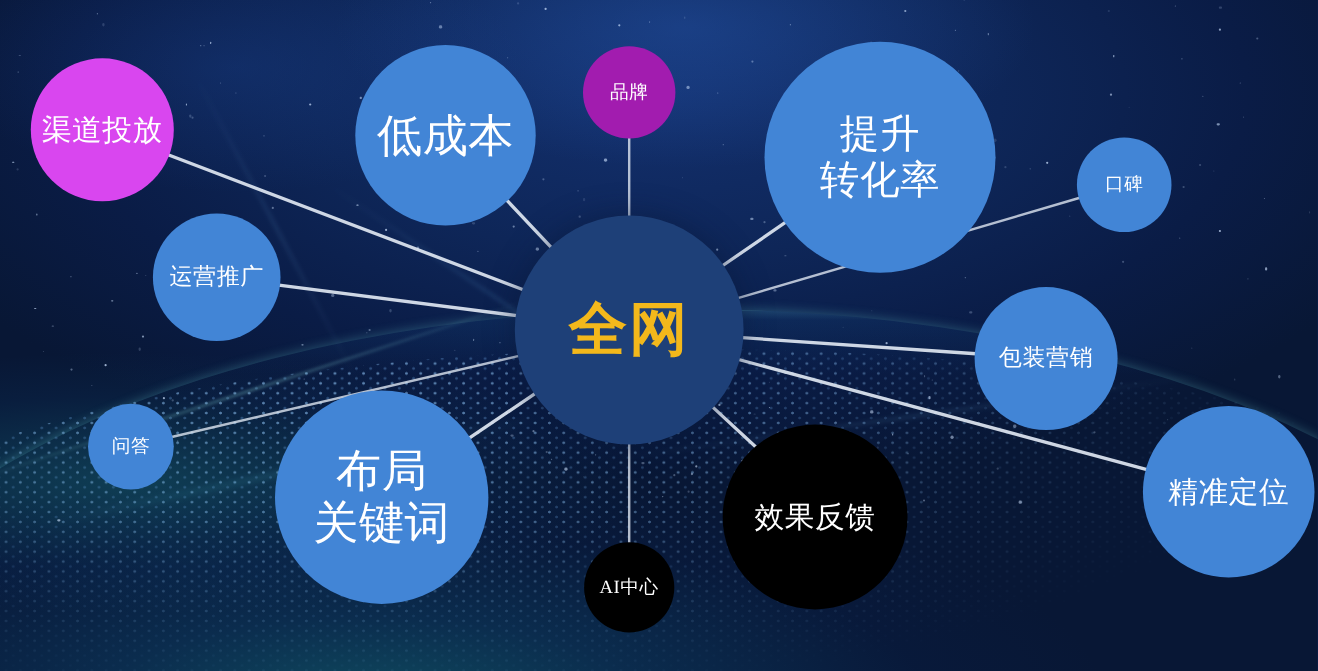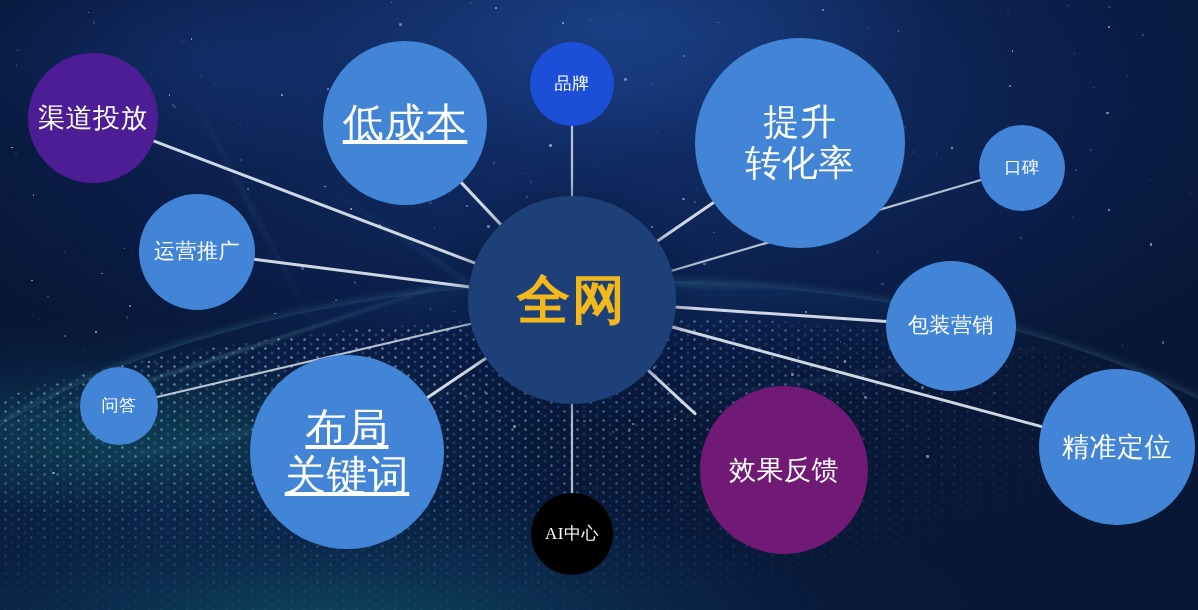--- a/index.html
+++ b/index.html
@@ -91,21 +91,21 @@
 
   .node.hub{
     background:#1e4078;
     color:#f3b81b;
     font-weight:700;
     letter-spacing:2px;
     box-shadow:0 0 26px rgba(10,26,60,.55);
   }
   .node.hub .lbl span{line-height:1.22;}
 
-  .size-xl{font-size:41px;text-decoration:underline;}
+  .size-xl{font-size:41px;}
   .size-lg{font-size:36px;}
   .size-md{font-size:27px;}
   .size-sm{font-size:21px;}
   .size-xs{font-size:17px;}
   .hub-txt{font-size:53px;}
 </style>
 </head>
 <body>
 
 <div id="stage">
@@ -371,36 +371,36 @@
       <line x1="426.5" y1="398.3" x2="486.7" y2="357.7" stroke="#dfe7f2"></line>
       <line x1="156.0" y1="397.3" x2="471.7" y2="323.5" stroke="#dfe7f2" class="thin"></line>
     </svg>
 
   <div id="nodes">
       <div class="node hub " style="left: 468px; top: 196px; width: 208px; height: 208px;">
         <div class="lbl hub-txt">
           <span>全网</span>
         </div>
       </div>
-      <div class="node size-md" style="left: 28px; top: 53px; width: 130px; height: 130px; background: #4c1d95;">
+      <div class="node size-md" style="left: 28px; top: 53px; width: 130px; height: 130px; background: #d946ef;">
         <div class="lbl">
           <span>渠道投放</span>
         </div>
       </div>
       <div class="node size-sm" style="left: 139px; top: 194px; width: 116px; height: 116px; background: rgb(66, 133, 214);">
         <div class="lbl">
           <span>运营推广</span>
         </div>
       </div>
       <div class="node size-xl" style="left: 323px; top: 41px; width: 164px; height: 164px; background: rgb(66, 133, 214);">
         <div class="lbl">
           <span>低成本</span>
         </div>
       </div>
-      <div class="node size-xs" style="left: 530px; top: 42px; width: 84px; height: 84px; background: #1d4ed8;">
+      <div class="node size-xs" style="left: 530px; top: 42px; width: 84px; height: 84px; background: #a21caf;">
         <div class="lbl">
           <span>品牌</span>
         </div>
       </div>
       <div class="node size-lg" style="left: 695px; top: 38px; width: 210px; height: 210px; background: rgb(66, 133, 214);">
         <div class="lbl">
           <span>提升</span>
           <span>转化率</span>
         </div>
       </div>
@@ -412,21 +412,21 @@
       <div class="node size-sm" style="left: 886px; top: 261px; width: 130px; height: 130px; background: rgb(66, 133, 214);">
         <div class="lbl">
           <span>包装营销</span>
         </div>
       </div>
       <div class="node size-md" style="left: 1039px; top: 369px; width: 156px; height: 156px; background: rgb(66, 133, 214);">
         <div class="lbl">
           <span>精准定位</span>
         </div>
       </div>
-      <div class="node size-md" style="left: 700px; top: 386px; width: 168px; height: 168px; background: #701a75; justify-content: center;">
+      <div class="node size-md" style="left: 657px; top: 386px; width: 168px; height: 168px; background: #000000; justify-content: center;">
         <div class="lbl">
           <span>效果反馈</span>
         </div>
       </div>
       <div class="node size-xs" style="left: 531px; top: 493px; width: 82px; height: 82px; background: #000000;">
         <div class="lbl">
           <span>AI中心</span>
         </div>
       </div>
       <div class="node size-xl" style="left: 250px; top: 355px; width: 194px; height: 194px; background: rgb(66, 133, 214);">

